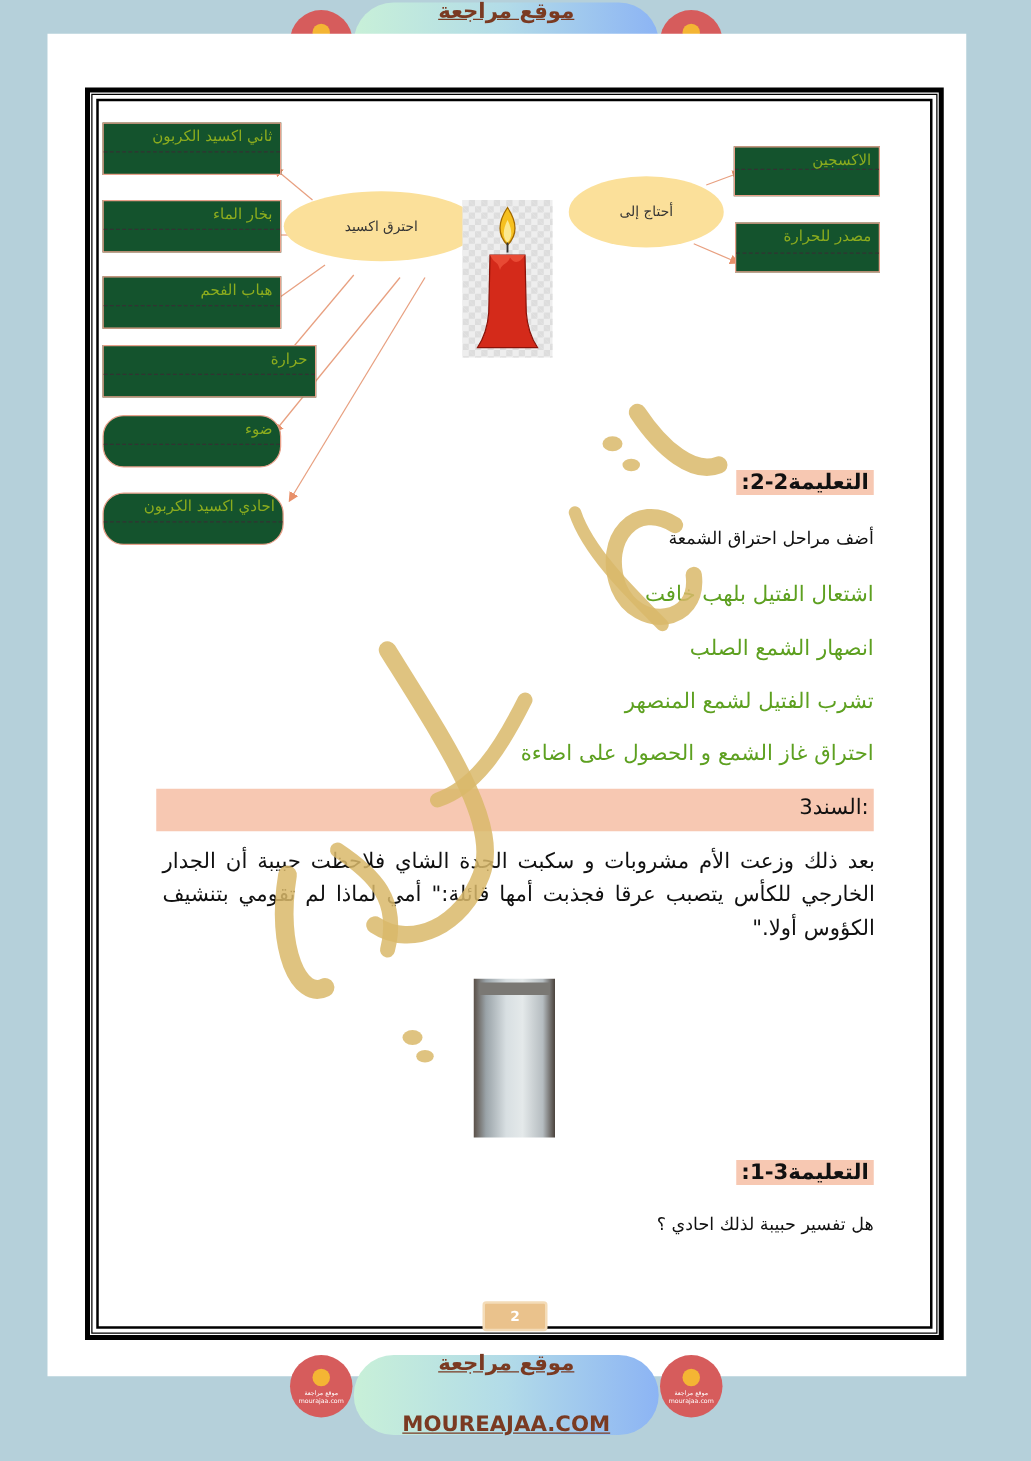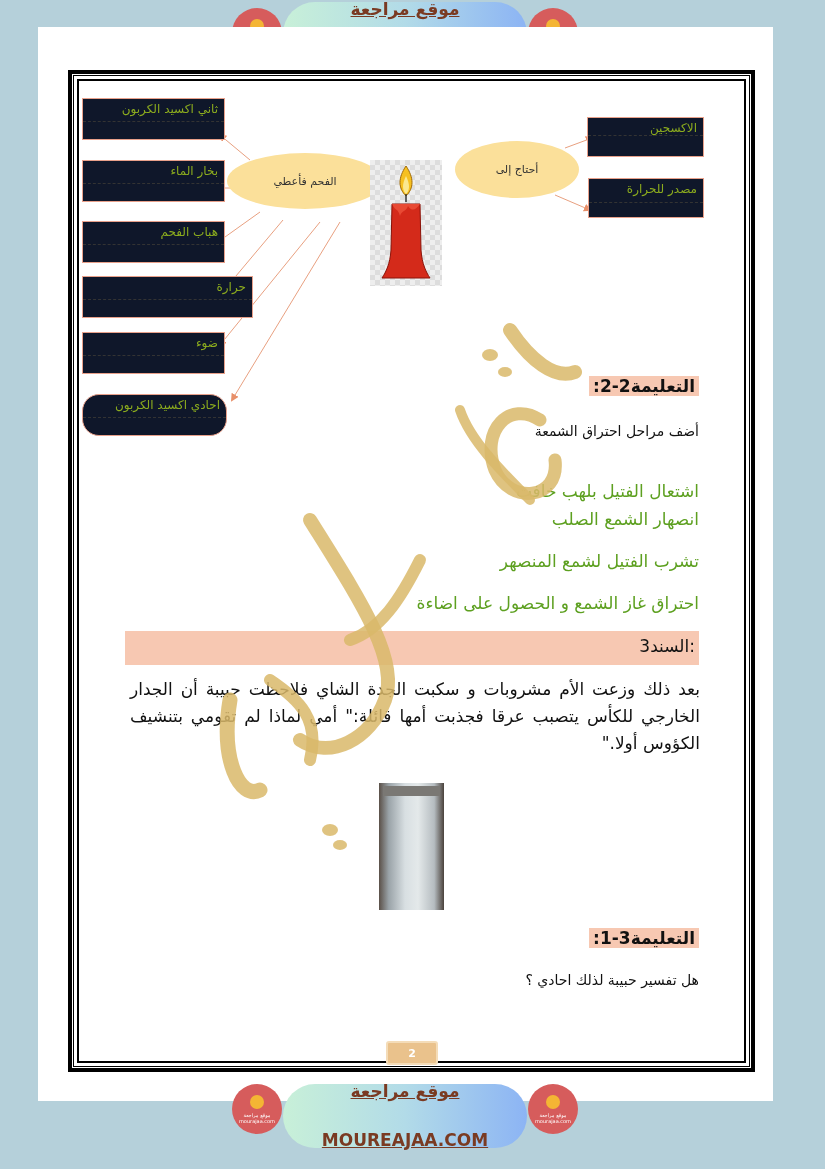--- a/index.html
+++ b/index.html
@@ -14,21 +14,21 @@
   .banner.bottom{top:1080px;}
   .pill{position:absolute;left:283px;top:2px;width:244px;height:64px;border-radius:32px;
         background:linear-gradient(90deg,#c8f0d8 0%,#b2dbe8 50%,#8cb4f4 100%);
         display:flex;flex-direction:column;align-items:center;justify-content:center;}
   .pill .ar{font-size:17px;font-weight:bold;color:#7a3a22;text-decoration:underline;line-height:20px;direction:rtl;}
   .pill .en{font-size:17px;font-weight:bold;color:#7a3a22;text-decoration:underline;line-height:22px;font-family:"DejaVu Sans",sans-serif;margin-top:28px;}
   .badge{position:absolute;top:8px;width:50px;height:50px;border-radius:50%;background:#d65c5c;display:flex;flex-direction:column;align-items:center;justify-content:center;}
   .badge .dot{width:14px;height:14px;border-radius:50%;background:#f4b534;margin-bottom:3px;}
   .badge .t{font-size:5px;color:#fff;line-height:6px;}
 
-  .box{position:absolute;background:#0f172a;border:1px solid #e8a08a;box-sizing:border-box;}
+  .box{position:absolute;background:#14532d;border:1px solid #e8a08a;box-sizing:border-box;}
   .box .lbl{position:absolute;right:6px;top:3px;font-size:12px;color:#8cac1e;direction:rtl;white-space:nowrap;}
   .box .dash{position:absolute;left:0;right:0;top:22px;border-top:1.5px dashed #333;}
 
   .bubble{position:absolute;background:#fbe09a;border-radius:50%;display:flex;align-items:center;justify-content:center;font-size:11px;color:#333;direction:rtl;}
 
   .candle{position:absolute;left:370px;top:160px;width:72px;height:126px;
           background-color:#eee;
           background-image:linear-gradient(45deg,#ddd 25%,transparent 25%,transparent 75%,#ddd 75%),linear-gradient(45deg,#ddd 25%,transparent 25%,transparent 75%,#ddd 75%);
           background-size:10px 10px;background-position:0 0,5px 5px;}
   .heading-tag{position:absolute;background:#f7c8b2;font-weight:bold;font-size:17px;color:#111;padding:0 4px;direction:rtl;}
@@ -98,58 +98,58 @@
     <div class="dash"></div>
 </div>
 <div class="box" style="left:82px;top:221px;width:143px;height:42px;">
   <span class="lbl">هباب الفحم</span>
     <div class="dash"></div>
 </div>
 <div class="box" style="left:82px;top:276px;width:171px;height:42px;">
   <span class="lbl">حرارة</span>
     <div class="dash"></div>
 </div>
-<div class="box" style="left:82px;top:332px;width:143px;height:42px;">
+<div class="box" style="left:82px;top:332px;width:143px;height:42px;border-radius:17px;">
   <span class="lbl">ضوء</span>
     <div class="dash"></div>
 </div>
 <div class="box" style="left:82px;top:394px;width:145px;height:42px;border-radius:17px;">
   <span class="lbl">احادي اكسيد الكربون</span>
     <div class="dash"></div>
 </div>
 
 <div class="box" style="left:587px;top:117px;width:117px;height:40px;">
   <span class="lbl">الاكسجين</span>
     <div class="dash" style="top:17px;"></div>
 </div>
 <div class="box" style="left:588px;top:178px;width:116px;height:40px;">
   <span class="lbl">مصدر للحرارة</span>
     <div class="dash" style="top:23px;"></div>
 </div>
 
 <div class="bubble" style="left:227px;top:153px;width:156px;height:56px;">
-  <span>الفحم فأعطي</span>
+  <span>احترق اكسيد</span>
 </div>
 <div class="bubble" style="left:455px;top:141px;width:124px;height:57px;">
   <span>أحتاج إلى</span>
 </div>
 
 <div class="candle">
   <svg width="72" height="126" viewBox="0 0 72 126">
     <path d="M36 6 C28 18 28 28 36 36 C44 28 44 18 36 6z" fill="#f6c020" stroke="#a36a00" stroke-width="1"></path>
     <path d="M36 16 C32 24 32 30 36 34 C40 30 40 24 36 16z" fill="#fbe890"></path>
     <line x1="36" y1="34" x2="36" y2="42" stroke="#333" stroke-width="1.5"></line>
     <path d="M22 44 L50 44 L51 90 C52 104 56 112 60 118 L12 118 C16 112 20 104 21 90 Z" fill="#d42a1a" stroke="#8a1208" stroke-width="1"></path>
     <path d="M22 44 C26 52 28 48 30 56 C32 50 36 52 38 46 C42 52 46 50 50 44" fill="#e84a34"></path>
   </svg>
 </div>
 
 <div class="heading-tag" style="right:126px;top:376px;">التعليمة2-2:</div>
 <div class="black-line" style="top:423px;">أضف مراحل احتراق الشمعة</div>
-<div class="green-line" style="top:481px;">اشتعال الفتيل بلهب خافت</div>
+<div class="green-line" style="top:466px;">اشتعال الفتيل بلهب خافت</div>
 <div class="green-line" style="top:509px;">انصهار الشمع الصلب</div>
 <div class="green-line" style="top:551px;">تشرب الفتيل لشمع المنصهر</div>
 <div class="green-line" style="top:593px;">احتراق غاز الشمع و الحصول على اضاءة</div>
 
 <div class="sanad-bar">
   <span>السند3:</span>
 </div>
 <div class="para">بعد ذلك وزعت الأم مشروبات و سكبت الجدة الشاي فلاحظت حبيبة أن الجدار الخارجي للكأس يتصبب عرقا فجذبت أمها قائلة:" أمي لماذا لم تقومي بتنشيف الكؤوس أولا."</div>
 
 <div class="glass">

